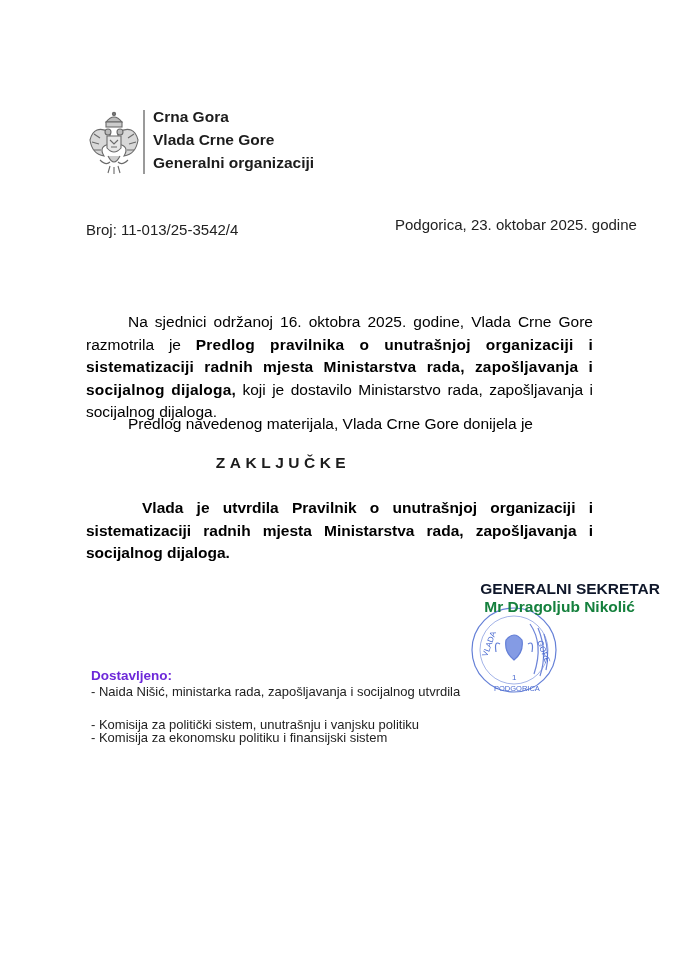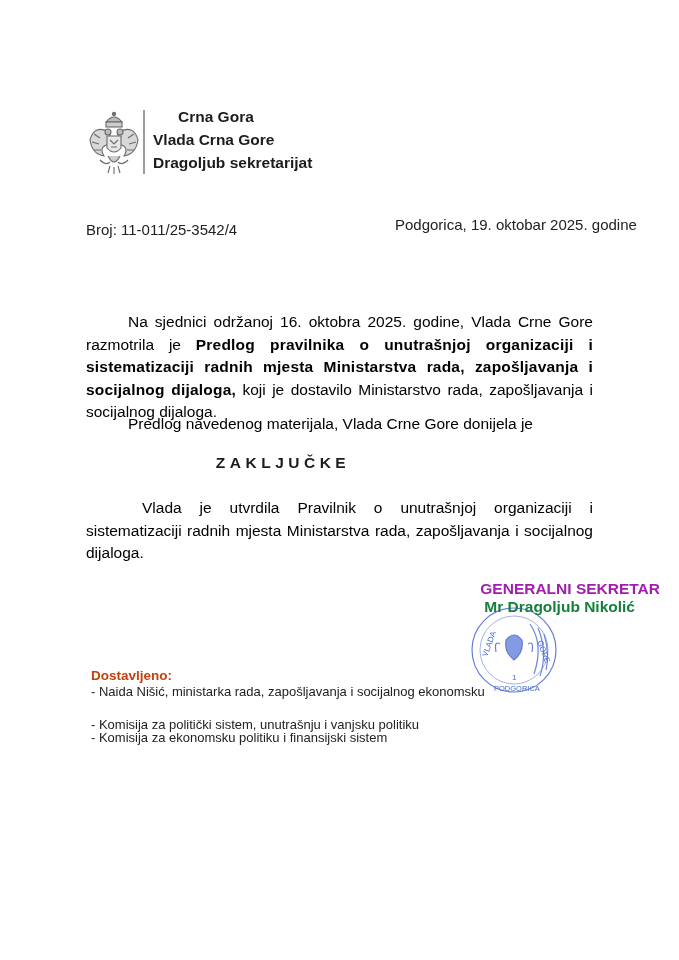--- a/index.html
+++ b/index.html
@@ -8,24 +8,24 @@
     .abs { position: absolute; }
     .header-logo { left: 86px; top: 110px; width: 56px; height: 66px; }
     .header-rule { left: 143px; top: 110px; width: 2px; height: 64px; background: #9a9a9a; }
     .header-line { left: 153px; font-size: 15.5px; font-weight: bold; color: #1c1c1c; white-space: nowrap; }
     .ref-line { font-size: 15px; color: #222; white-space: nowrap; }
     .para { left: 86px; width: 507px; font-size: 15.5px; line-height: 22.6px; color: #000000; text-align: justify; }
     .para .indent { display: inline-block; width: 42px; }
     .para b { font-weight: bold; letter-spacing: 0.2px; }
     .heading { left: 0; width: 566px; top: 454px; text-align: center; font-size: 15.5px;
                font-weight: bold; letter-spacing: 4.5px; color: #1c1c1c; }
-    .sign-title { left: 445px; top: 580px; width: 215px; text-align: right; font-size: 15.5px; font-weight: bold; color: #a21caf; white-space: nowrap; }
+    .sign-title { left: 445px; top: 580px; width: 215px; text-align: right; font-size: 15.5px; font-weight: bold; color: #0f172a; white-space: nowrap; }
     .sign-name { left: 445px; top: 598px; width: 190px; text-align: right; font-size: 15.5px; font-weight: bold; color: #15803d; white-space: nowrap; }
     .stamp { left: 470px; top: 604px; width: 96px; height: 92px; }
-    .dist-title { left: 91px; top: 668px; font-size: 13.5px; font-weight: bold; color: #c2410c; }
+    .dist-title { left: 91px; top: 668px; font-size: 13.5px; font-weight: bold; color: #6d28d9; }
     .dist-item { left: 91px; font-size: 13px; color: #222; white-space: nowrap; }
   </style>
 </head>
 <body>
 
 <div class="abs header-logo">
   <svg width="56" height="66" viewBox="0 0 56 66">
     <g fill="none" stroke="#6a6a6a" stroke-width="1.1">
 
       <path d="M20 12 Q28 2 36 12 Z" fill="#bbb"></path>
@@ -43,34 +43,34 @@
       <path d="M21 26 H35 V38 Q28 46 21 38 Z" fill="#e6e6e6"></path>
       <path d="M24 30 L28 34 L32 30 M25 37 H31"></path>
 
       <path d="M22 46 Q28 58 34 46" fill="#ccc"></path>
       <path d="M14 50 Q20 56 24 52 M42 50 Q36 56 32 52"></path>
       <path d="M24 56 L22 63 M28 57 L28 64 M32 56 L34 63"></path>
     </g>
   </svg>
 </div>
 <div class="abs header-rule"></div>
-<div class="abs header-line" style="top:108px;margin-left:25px;">Crna Gora</div>
-<div class="abs header-line" style="top:131px;">Vlada Crna Gore</div>
-<div class="abs header-line" style="top:154px;">Dragoljub sekretarijat</div>
+<div class="abs header-line" style="top:108px;">Crna Gora</div>
+<div class="abs header-line" style="top:131px;">Vlada Crne Gore</div>
+<div class="abs header-line" style="top:154px;">Generalni organizaciji</div>
 
-<div class="abs ref-line" style="left:86px; top:221px;">Broj: 11-011/25-3542/4</div>
-<div class="abs ref-line" style="left:395px; top:216px;">Podgorica, 19. oktobar 2025. godine</div>
+<div class="abs ref-line" style="left:86px; top:221px;">Broj: 11-013/25-3542/4</div>
+<div class="abs ref-line" style="left:395px; top:216px;">Podgorica, 23. oktobar 2025. godine</div>
 
 <div class="abs para" style="top:311px;"><span class="indent"></span><span>Na sjednici održanoj 16. oktobra 2025. godine, Vlada Crne Gore razmotrila je </span><b>Predlog pravilnika o unutrašnjoj organizaciji i sistematizaciji radnih mjesta Ministarstva rada, zapošljavanja i socijalnog dijaloga,</b><span> koji je dostavilo Ministarstvo rada, zapošljavanja i socijalnog dijaloga.</span></div>
 
 <div class="abs para" style="top:413px;"><span class="indent"></span><span>Predlog navedenog materijala, Vlada Crne Gore donijela je</span></div>
 
 <div class="abs heading">ZAKLJUČKE</div>
 
-<div class="abs para" style="top:497px;"><span class="indent" style="width:56px;"></span><span>Vlada je utvrdila Pravilnik o unutrašnjoj organizaciji i sistematizaciji radnih mjesta Ministarstva rada, zapošljavanja i socijalnog dijaloga.</span></div>
+<div class="abs para" style="top:497px;font-weight:bold;"><span class="indent" style="width:56px;"></span><span>Vlada je utvrdila Pravilnik o unutrašnjoj organizaciji i sistematizaciji radnih mjesta Ministarstva rada, zapošljavanja i socijalnog dijaloga.</span></div>
 
 <div class="abs stamp">
   <svg width="96" height="92" viewBox="0 0 96 92">
     <g fill="none" stroke="#4a6ad0" stroke-width="1.2" opacity="0.85">
       <circle cx="44" cy="46" r="42"></circle>
       <circle cx="44" cy="46" r="34" stroke-width="0.6"></circle>
       <path d="M36 36 Q44 26 52 36 Q54 48 44 56 Q34 48 36 36 Z" fill="#6f8ae0"></path>
       <path d="M30 40 Q24 36 26 48 M58 40 Q64 36 62 48"></path>
       <path d="M60 20 Q74 40 64 70 M68 24 Q78 48 70 72 M74 30 Q80 50 76 66" stroke="#5570d2"></path>
     </g>
@@ -80,15 +80,15 @@
       <text x="42" y="76">1</text>
       <text x="24" y="87" font-size="7.5">PODGORICA</text>
     </g>
   </svg>
 </div>
 
 <div class="abs sign-title">GENERALNI SEKRETAR</div>
 <div class="abs sign-name">Mr Dragoljub Nikolić</div>
 
 <div class="abs dist-title">Dostavljeno:</div>
-<div class="abs dist-item" style="top:684px;">- Naida Nišić, ministarka rada, zapošljavanja i socijalnog ekonomsku</div>
+<div class="abs dist-item" style="top:684px;">- Naida Nišić, ministarka rada, zapošljavanja i socijalnog utvrdila</div>
 <div class="abs dist-item" style="top:730px;">- Komisija za ekonomsku politiku i finansijski sistem</div>
 <div class="abs dist-item" style="top:717px;">- Komisija za politički sistem, unutrašnju i vanjsku politiku</div>
 
 </body></html>

